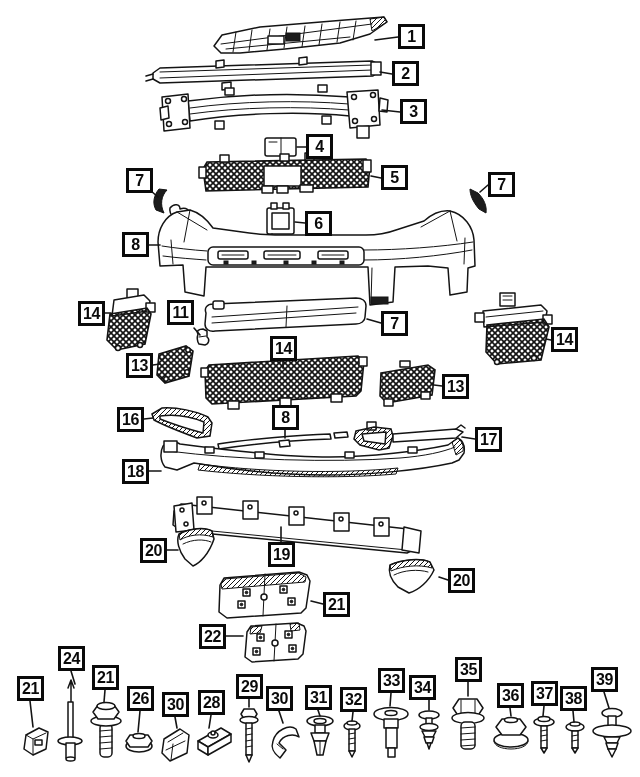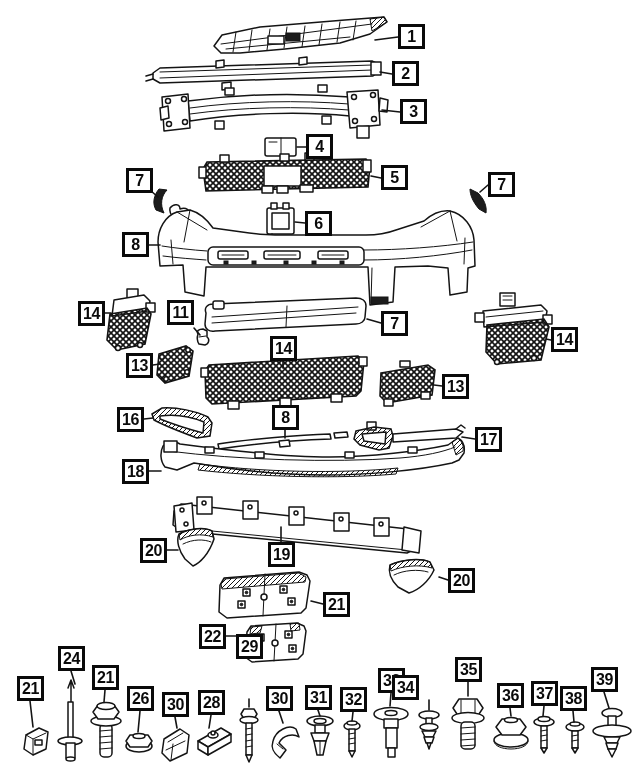--- a/index.html
+++ b/index.html
@@ -449,25 +449,25 @@
 <div class="co" style="left:268px;top:542px">19</div>
 <div class="co" style="left:448px;top:568px">20</div>
 <div class="co" style="left:323px;top:592px">21</div>
 <div class="co" style="left:199px;top:624px">22</div>
 <div class="co" style="left:17px;top:676px">21</div>
 <div class="co" style="left:58px;top:646px">24</div>
 <div class="co" style="left:92px;top:665px">21</div>
 <div class="co" style="left:127px;top:686px">26</div>
 <div class="co" style="left:162px;top:692px">30</div>
 <div class="co" style="left:198px;top:690px">28</div>
-<div class="co" style="left:236px;top:634px">29</div>
+<div class="co" style="left:236px;top:674px">29</div>
 <div class="co" style="left:266px;top:686px">30</div>
 <div class="co" style="left:305px;top:685px">31</div>
 <div class="co" style="left:340px;top:687px">32</div>
 <div class="co" style="left:378px;top:668px">33</div>
-<div class="co" style="left:392px;top:675px">34</div>
+<div class="co" style="left:409px;top:675px">34</div>
 <div class="co" style="left:455px;top:657px">35</div>
 <div class="co" style="left:497px;top:683px">36</div>
 <div class="co" style="left:531px;top:681px">37</div>
 <div class="co" style="left:560px;top:686px">38</div>
 <div class="co" style="left:591px;top:667px">39</div>
 
 </div>
 
 </body></html>

